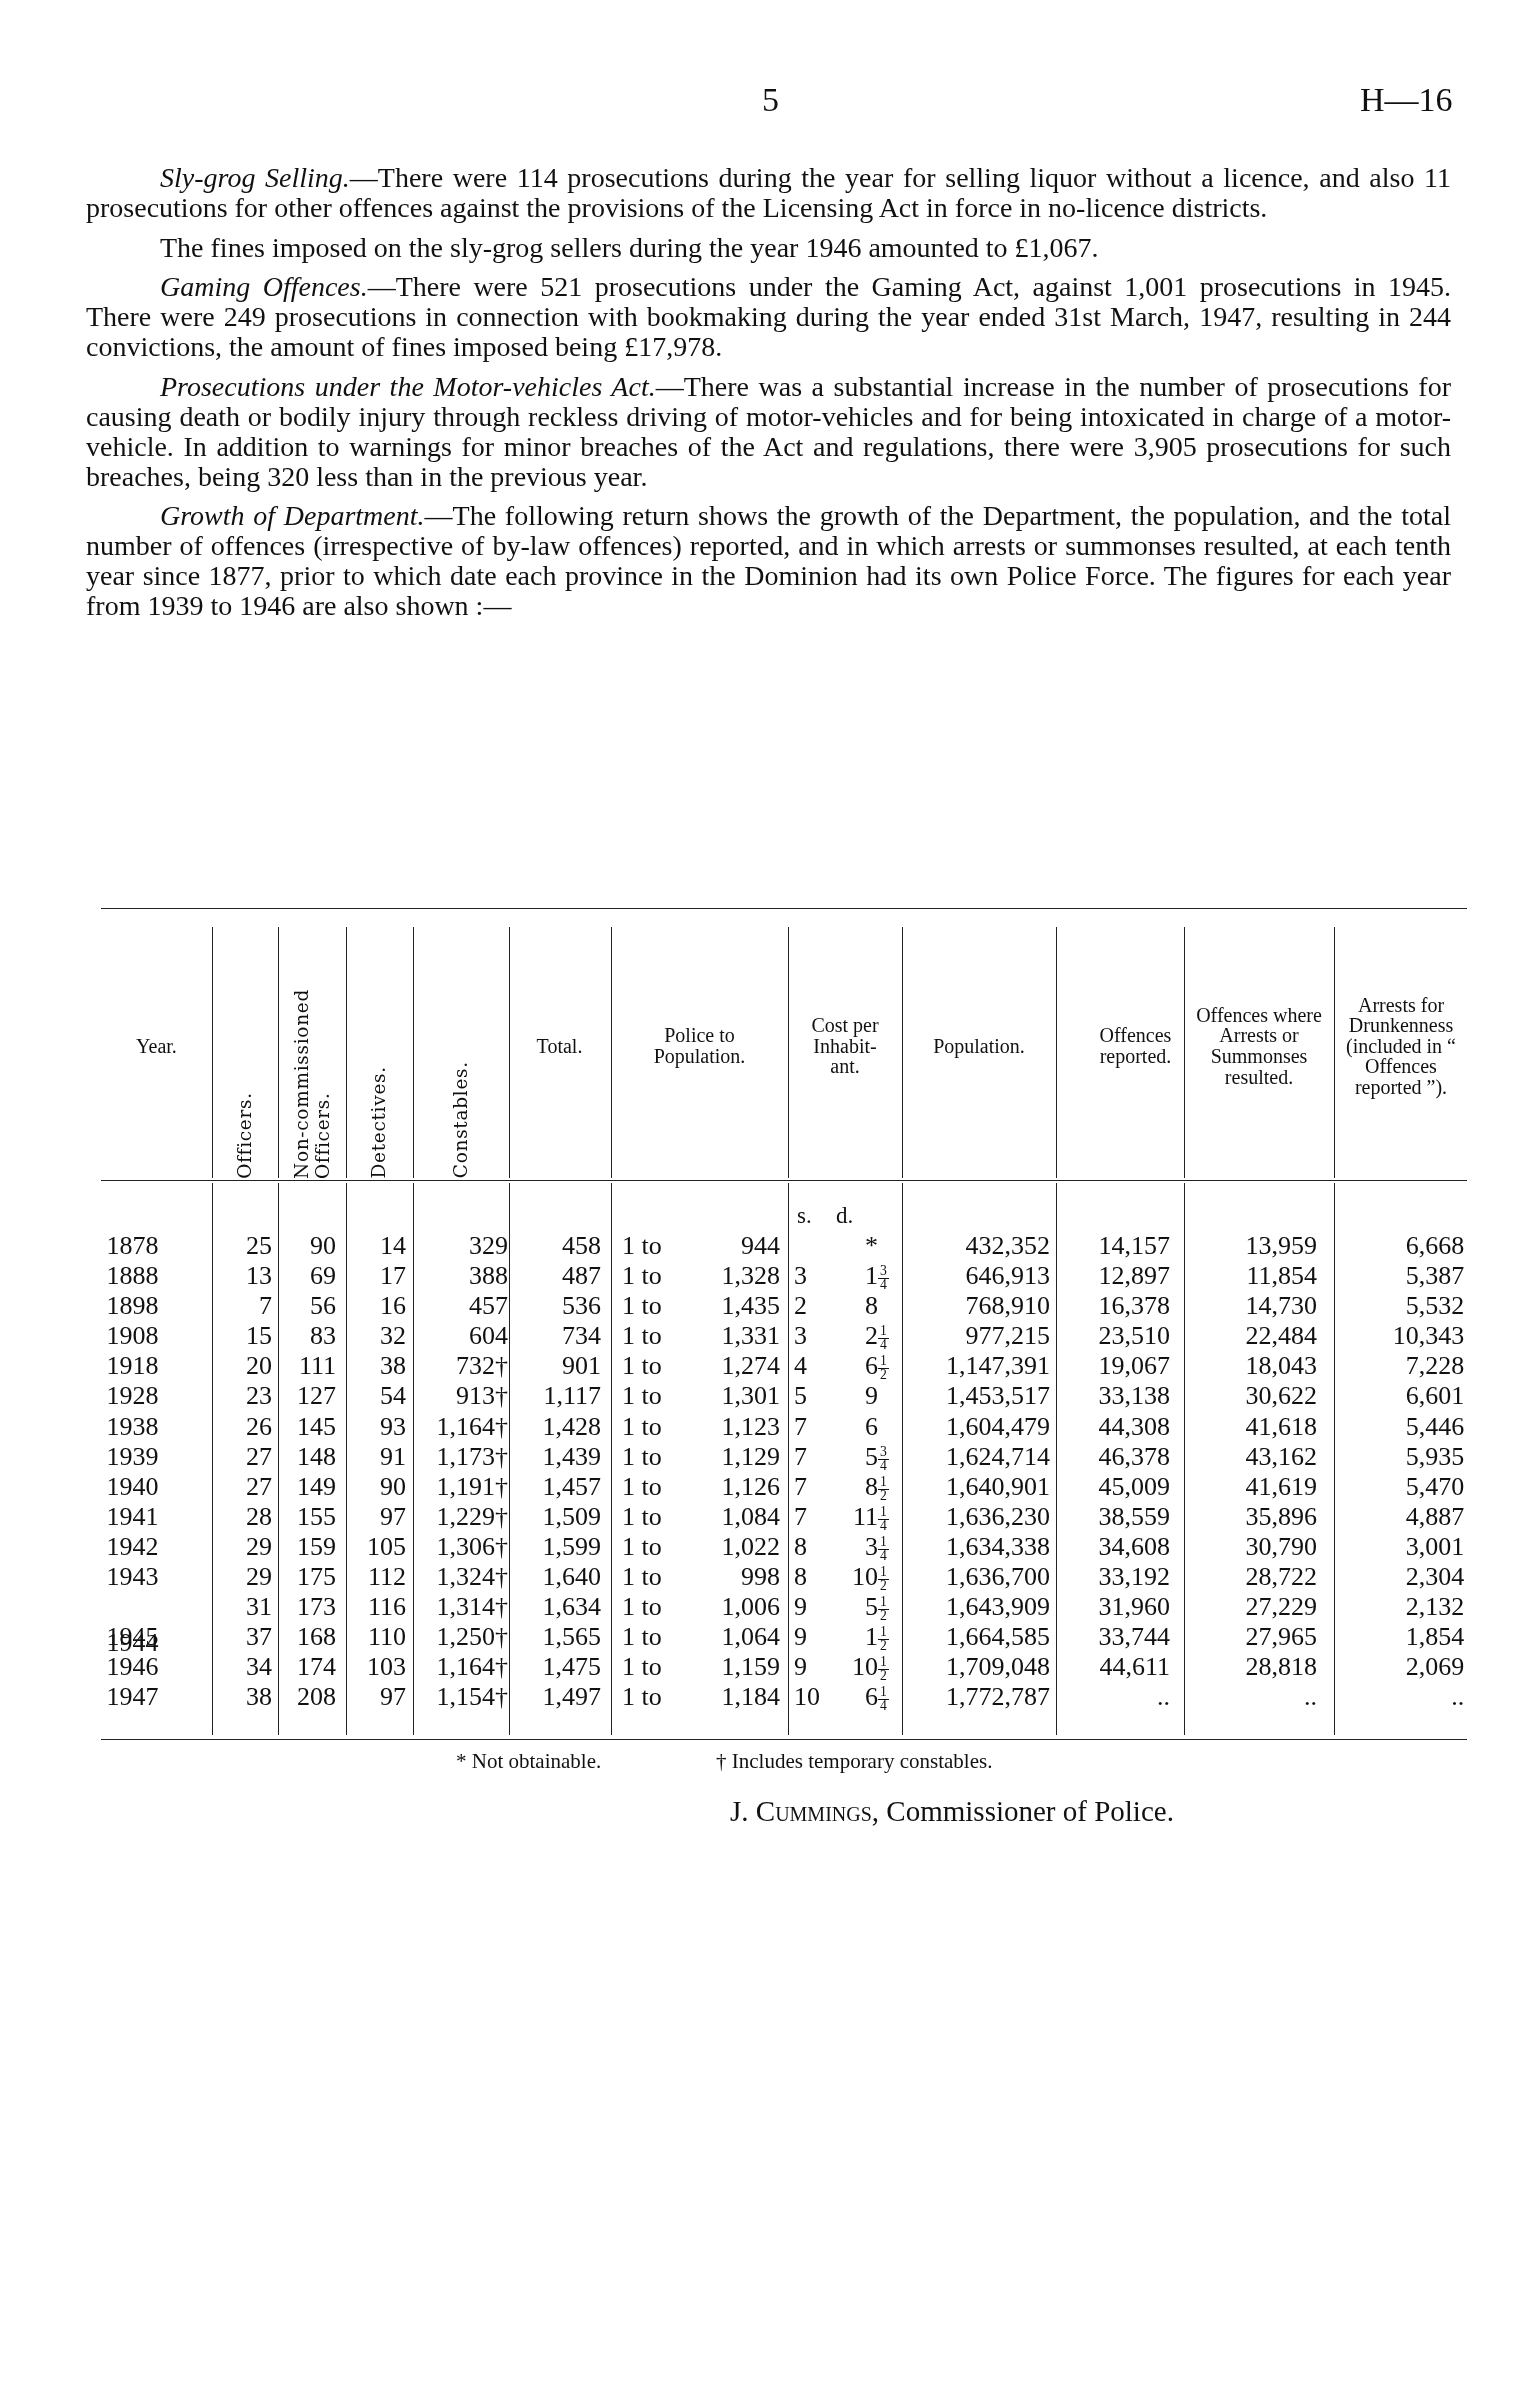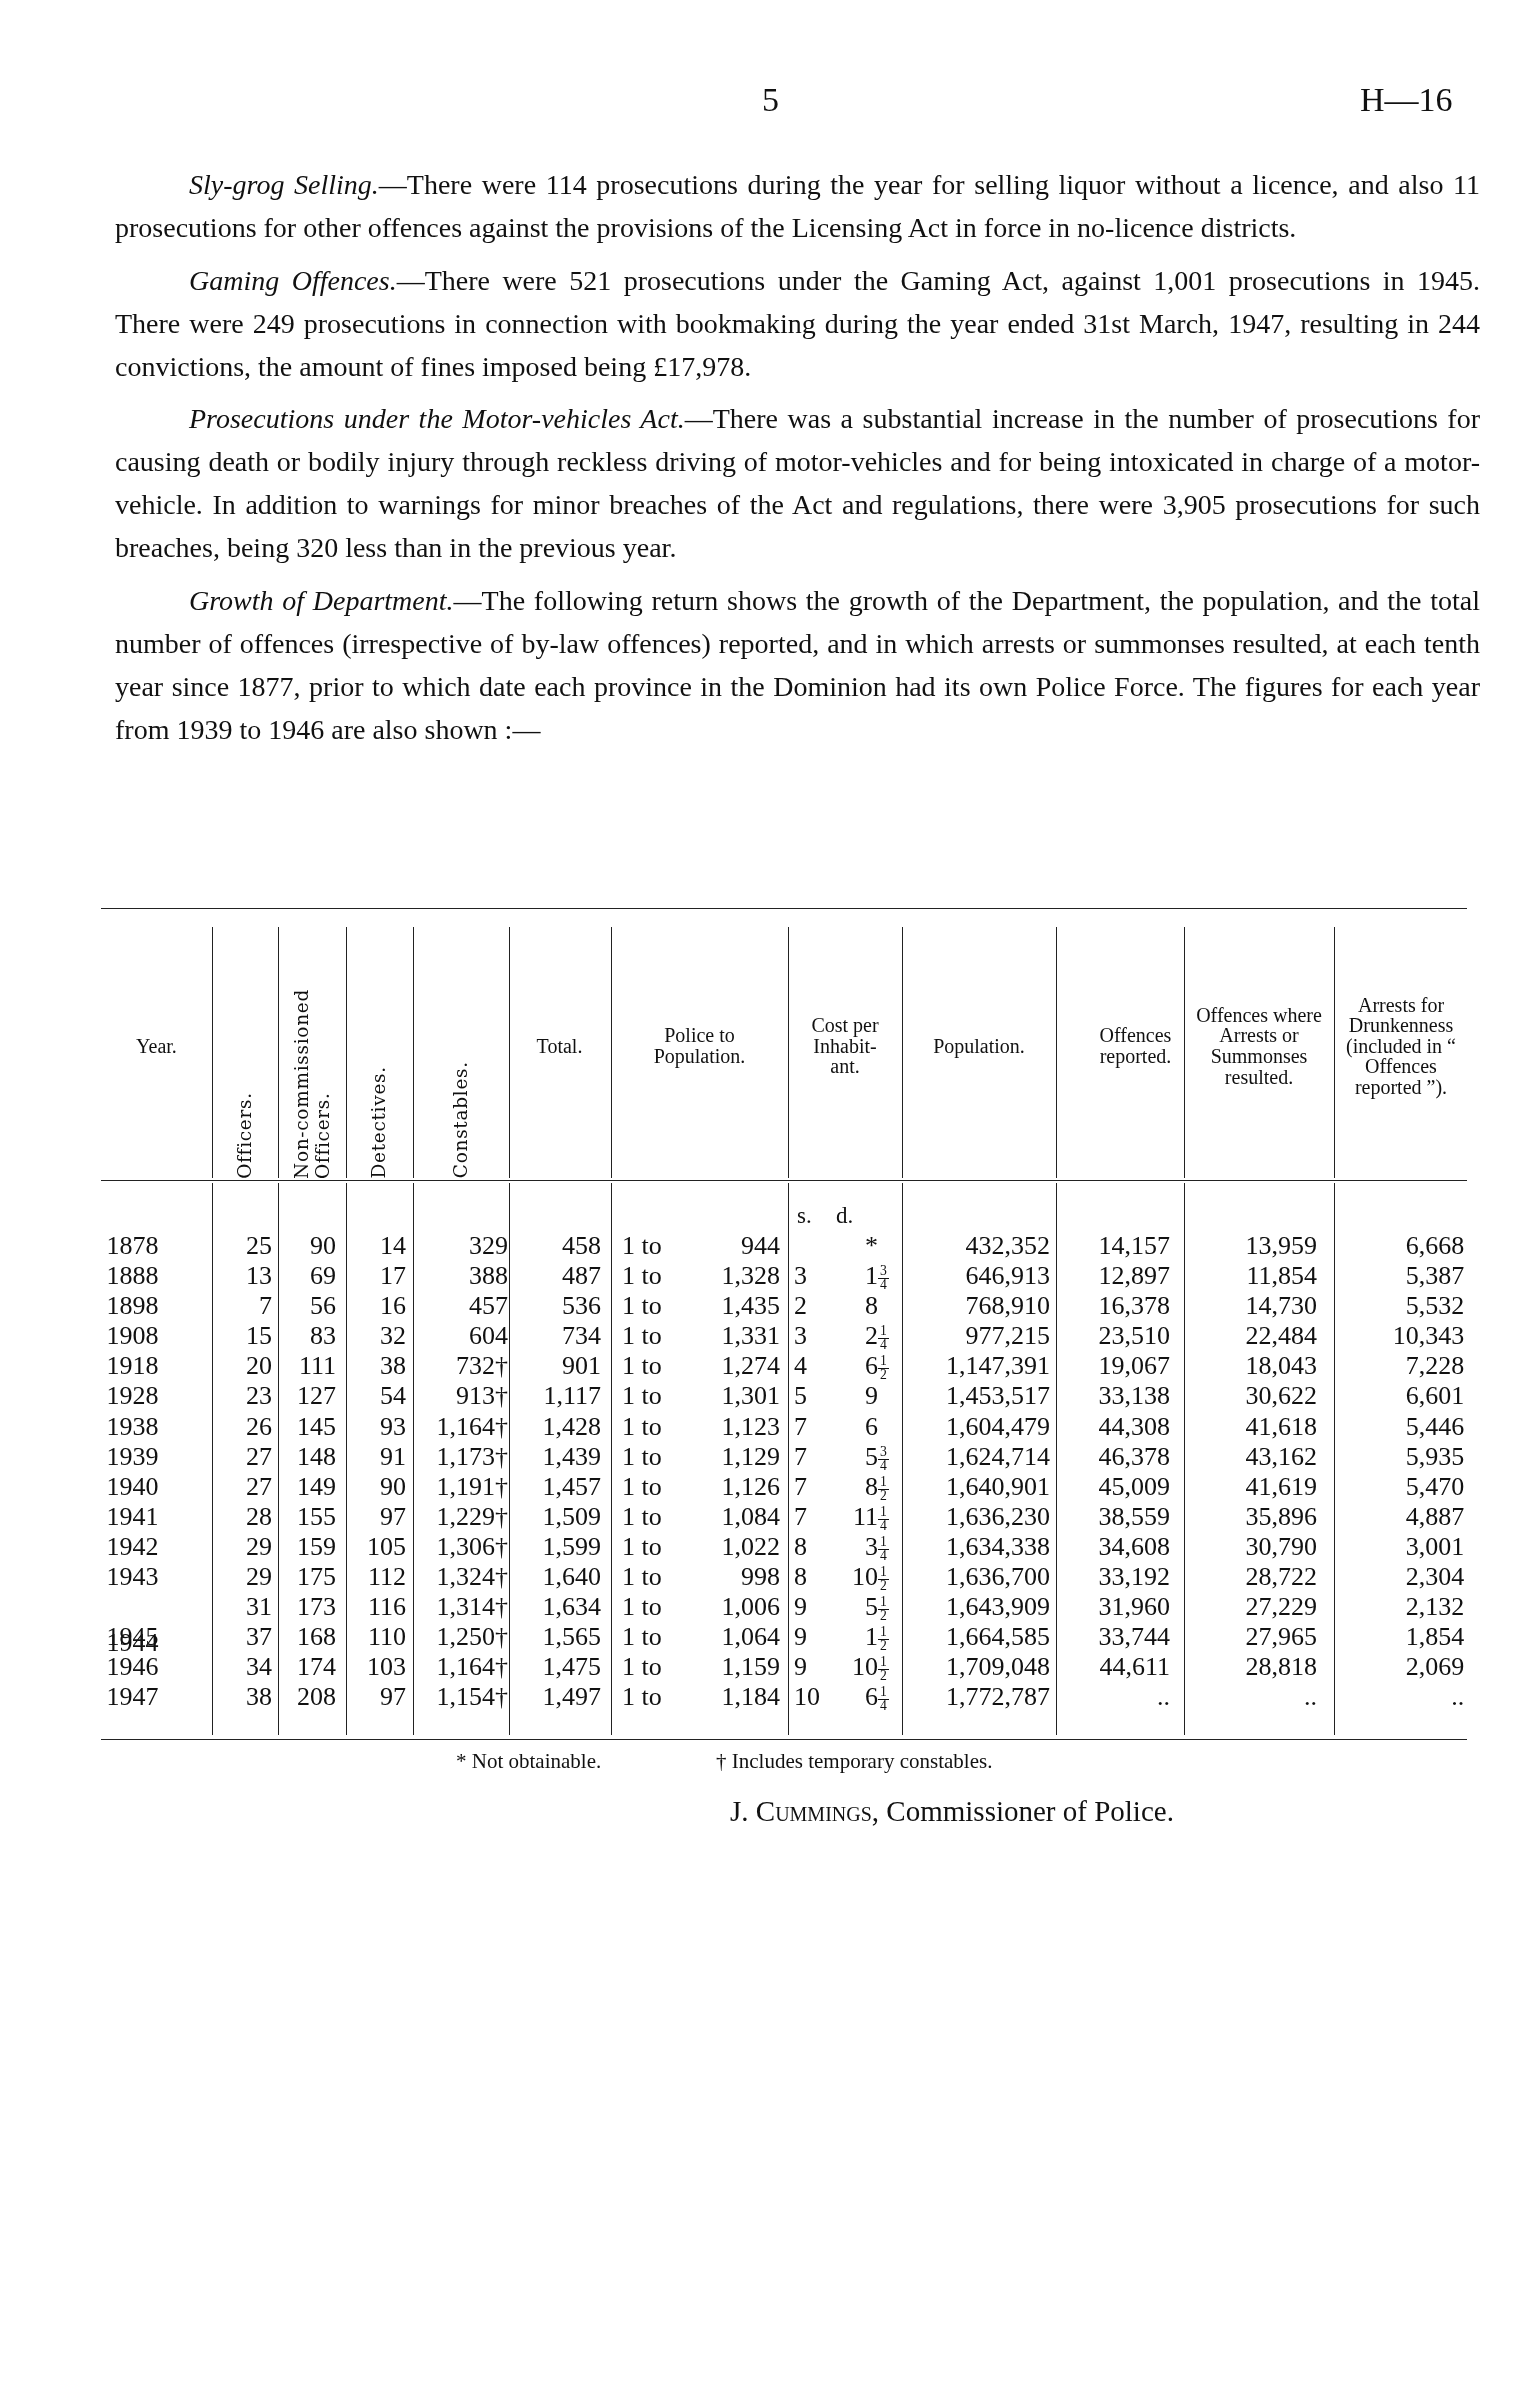--- a/index.html
+++ b/index.html
@@ -3,21 +3,21 @@
 <meta charset="utf-8">
 <style>
   html, body { margin: 0; padding: 0; background: #ffffff; }
   body {
     width: 1538px; height: 2389px; position: relative; overflow: hidden;
     font-family: "Liberation Serif", "DejaVu Serif", serif; color: #111;
   }
   .pagenum { position: absolute; top: 81px; left: 762px; font-size: 34px; }
   .docref  { position: absolute; top: 81px; left: 1360px; font-size: 34px; }
 
-  .prose { position: absolute; left: 115px; width: 1365px; top: 163px; font-size: 28px; line-height: 43px; }
+  .prose { position: absolute; left: 86px; width: 1365px; top: 163px; font-size: 28px; line-height: 30px; }
   .prose p { margin: 0 0 9.6px 0; text-align: justify; text-indent: 74px; }
   .prose p:nth-child(1) { margin-bottom: 9.6px; }
   .prose em { font-style: italic; }
 
   
   .tbl { position: absolute; left: 101px; top: 908px; width: 1366px; }
   .rule { position: absolute; left: 0; right: 0; height: 0; border-top: 1.4px solid #222; }
   .rule.top { top: 0; }
   .rule.mid { top: 272px; }
   .rule.bot { top: 831px; }
@@ -45,20 +45,21 @@
   .sc { font-variant: small-caps; }
 </style>
 </head>
 <body>
 
 <div class="pagenum">5</div>
 <div class="docref">H—16</div>
 
 <div class="prose">
   <p><em>Sly-grog Selling.</em><span>—There were 114 prosecutions during the year for selling liquor without a licence, and also 11 prosecutions for other offences against the provisions of the Licensing Act in force in no-licence districts.</span></p>
+  <p><span>The fines imposed on the sly-grog sellers during the year 1946 amounted to £1,067.</span></p>
   <p><em>Gaming Offences.</em><span>—There were 521 prosecutions under the Gaming Act, against 1,001 prosecutions in 1945. There were 249 prosecutions in connection with bookmaking during the year ended 31st March, 1947, resulting in 244 convictions, the amount of fines imposed being £17,978.</span></p>
   <p><em>Prosecutions under the Motor-vehicles Act.</em><span>—There was a substantial increase in the number of prosecutions for causing death or bodily injury through reckless driving of motor-vehicles and for being intoxicated in charge of a motor-vehicle. In addition to warnings for minor breaches of the Act and regulations, there were 3,905 prosecutions for such breaches, being 320 less than in the previous year.</span></p>
   <p><em>Growth of Department.</em><span>—The following return shows the growth of the Department, the population, and the total number of offences (irrespective of by-law offences) reported, and in which arrests or summonses resulted, at each tenth year since 1877, prior to which date each province in the Dominion had its own Police Force. The figures for each year from 1939 to 1946 are also shown :—</span></p>
 </div>
 
 <div class="tbl" id="tbl">
   <div class="rule top"></div>
   <div class="rule mid"></div>
   <div class="rule bot"></div>
 

